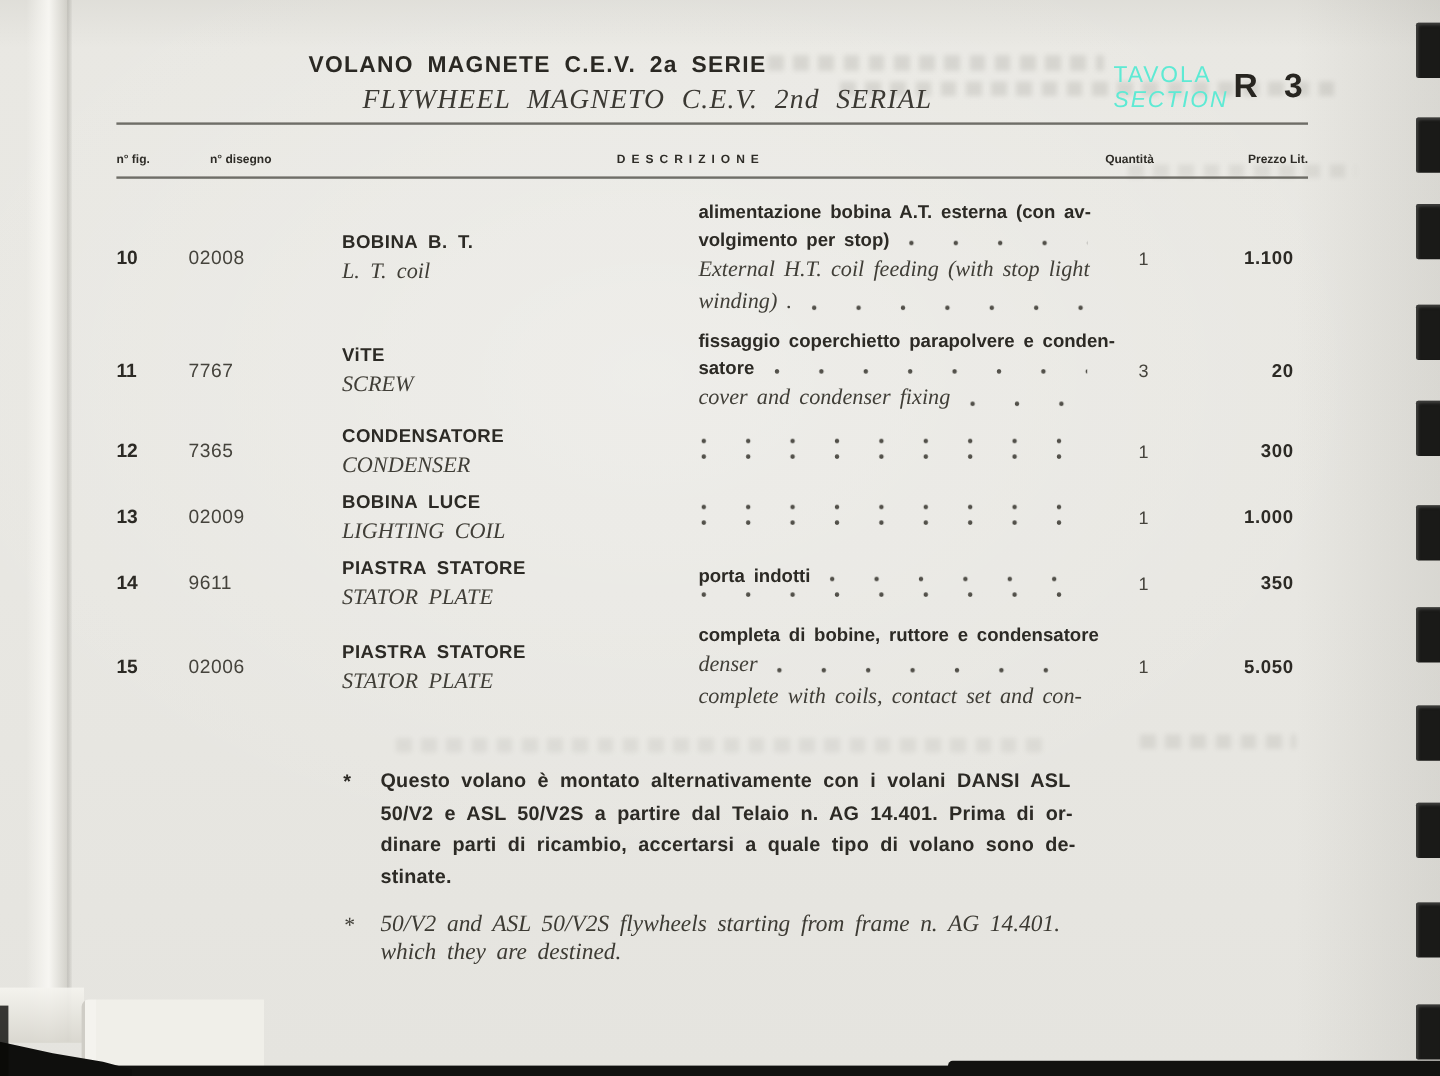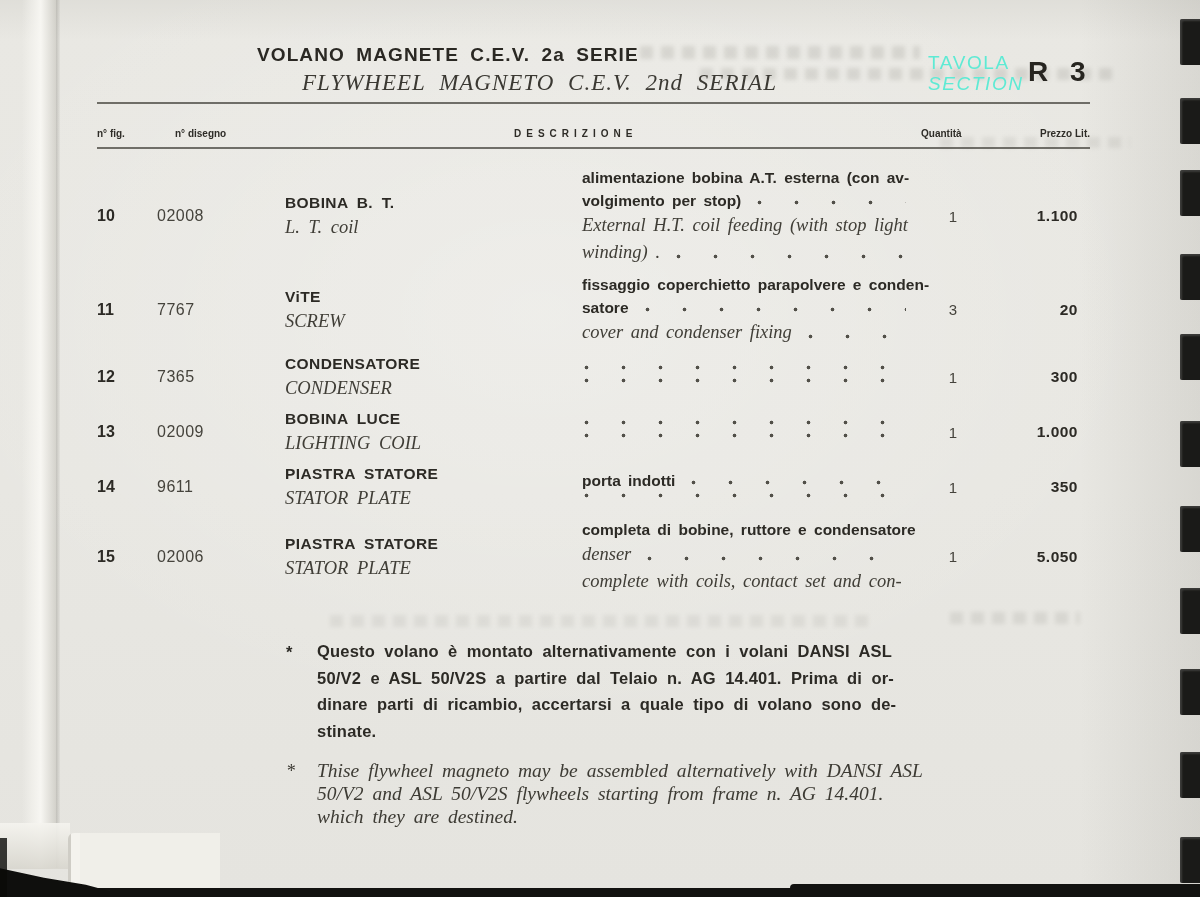--- a/index.html
+++ b/index.html
@@ -300,21 +300,20 @@
         <div>Questo volano è montato alternativamente con i volani DANSI ASL</div>
         <div>50/V2 e ASL 50/V2S a partire dal Telaio n. AG 14.401. Prima di or-</div>
         <div>dinare parti di ricambio, accertarsi a quale tipo di volano sono de-</div>
         <div>stinate.</div>
       </div>
   </div>
 
   <div class="fn en">
     <div class="fn-marker">*</div>
     <div class="fn-body">
-        <div>Thise flywheel magneto may be assembled alternatively with DANSI ASL</div>
         <div>50/V2 and ASL 50/V2S flywheels starting from frame n. AG 14.401.</div>
         <div>which they are destined.</div>
       </div>
   </div>
 </div>
 
 <div class="underpage2"></div>
 <div class="underpage"></div>
 <div class="edge-bottom"></div>
 <div class="edge-bottom2"></div>

